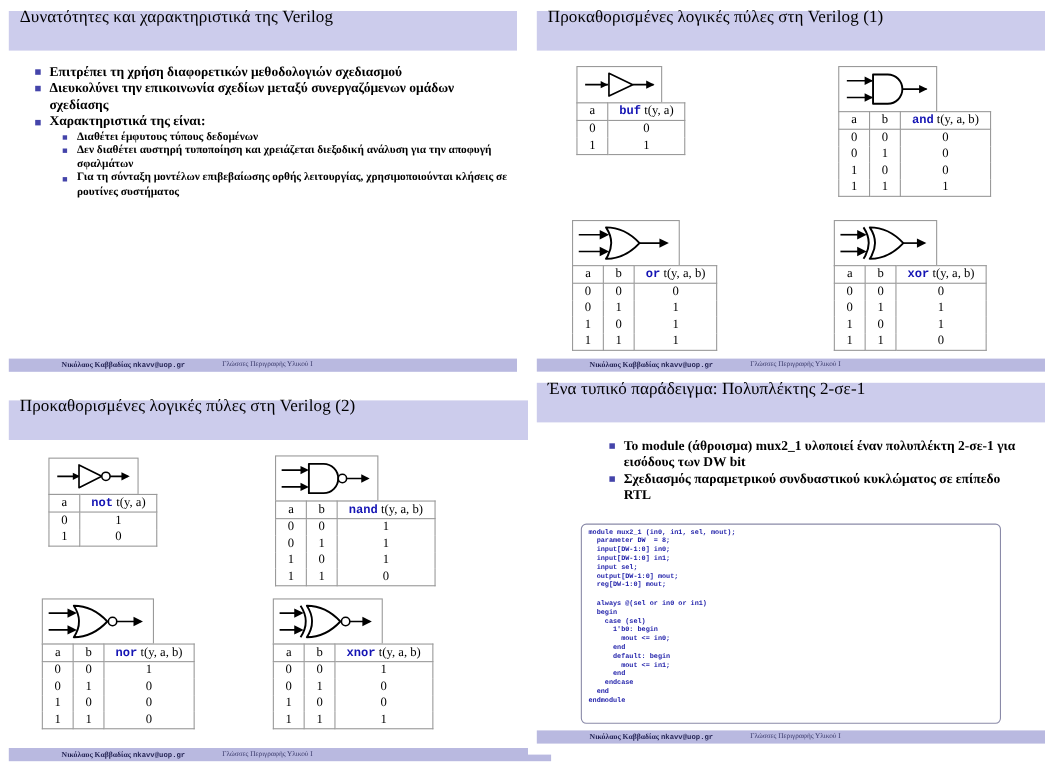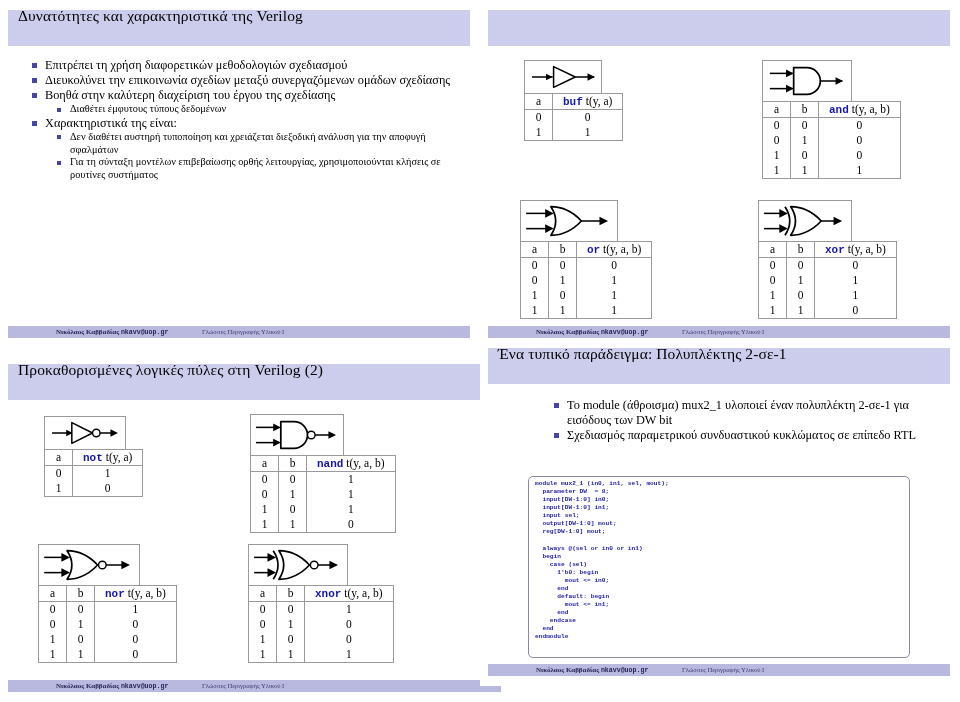--- a/index.html
+++ b/index.html
@@ -69,20 +69,21 @@
 
   
   .bullets { position: absolute; }
   .bullets ul { list-style: none; margin: 0; padding: 0; }
   .bl {
     position: relative;
     padding-left: 13px;
     margin-bottom: 0px;
     color: #000;
     line-height: 1.23;
+    font-weight: bold;
   }
   .bl::before {
     content: "";
     position: absolute;
     left: 0; top: 0.42em;
     width: 5px; height: 5px;
     background: #4444aa;
   }
   .lvl1 { font-size: 12.3px; }
   .lvl2 { font-size: 10.3px; margin-left: 25px; }
@@ -148,38 +149,38 @@
 <div class="page">
 
   <div class="slide" id="slide-1">
     <div class="title-bar"></div>
     <div class="title-text">Δυνατότητες και χαρακτηριστικά της Verilog</div>
 
     <div class="bullets" style="left:32px; top:58px; right:16px;">
       <ul>
         <li class="bl lvl1">Επιτρέπει τη χρήση διαφορετικών μεθοδολογιών σχεδιασμού</li>
         <li class="bl lvl1">Διευκολύνει την επικοινωνία σχεδίων μεταξύ συνεργαζόμενων ομάδων σχεδίασης</li>
-        <li class="bl lvl1">Βοηθά στην καλύτερη διαχείριση του έργου της σχεδίασης</li>
+        <li class="bl lvl1">Χαρακτηριστικά της είναι:</li>
         <li class="bl lvl2">Διαθέτει έμφυτους τύπους δεδομένων</li>
-        <li class="bl lvl1">Χαρακτηριστικά της είναι:</li>
         <li class="bl lvl2">Δεν διαθέτει αυστηρή τυποποίηση και χρειάζεται διεξοδική ανάλυση για την αποφυγή σφαλμάτων</li>
         <li class="bl lvl2">Για τη σύνταξη μοντέλων επιβεβαίωσης ορθής λειτουργίας, χρησιμοποιούνται κλήσεις σε ρουτίνες συστήματος</li>
       </ul>
     </div>
 
     <div class="footer-bar"></div>
     <div class="footer-left">
       <span>Νικόλαος Καββαδίας</span>
       <span class="mail">nkavv@uop.gr</span>
     </div>
     <div class="footer-right">Γλώσσες Περιγραφής Υλικού Ι</div>
   </div>
 
   <div class="slide" id="slide-2">
     <div class="title-bar"></div>
+    <div class="title-text">Προκαθορισμένες λογικές πύλες στη Verilog (1)</div>
 
     <div class="gate-block" style="left:44px; top:60px;">
       <svg class="gate-figure" width="78" height="34" viewBox="0 0 78 34">
         <line x1="6" y1="17" x2="28" y2="17" stroke="#000" stroke-width="1.6"></line>
         <polygon points="28,17 21,13.5 21,20.5" fill="#000"></polygon>
         <polygon points="29,6 29,28 52,17" fill="#fff" stroke="#000" stroke-width="1.6" stroke-linejoin="round"></polygon>
         <line x1="52" y1="17" x2="72" y2="17" stroke="#000" stroke-width="1.6"></line>
         <polygon points="73,17 65,13 65,21" fill="#000"></polygon>
       </svg>
       <table class="tt">

